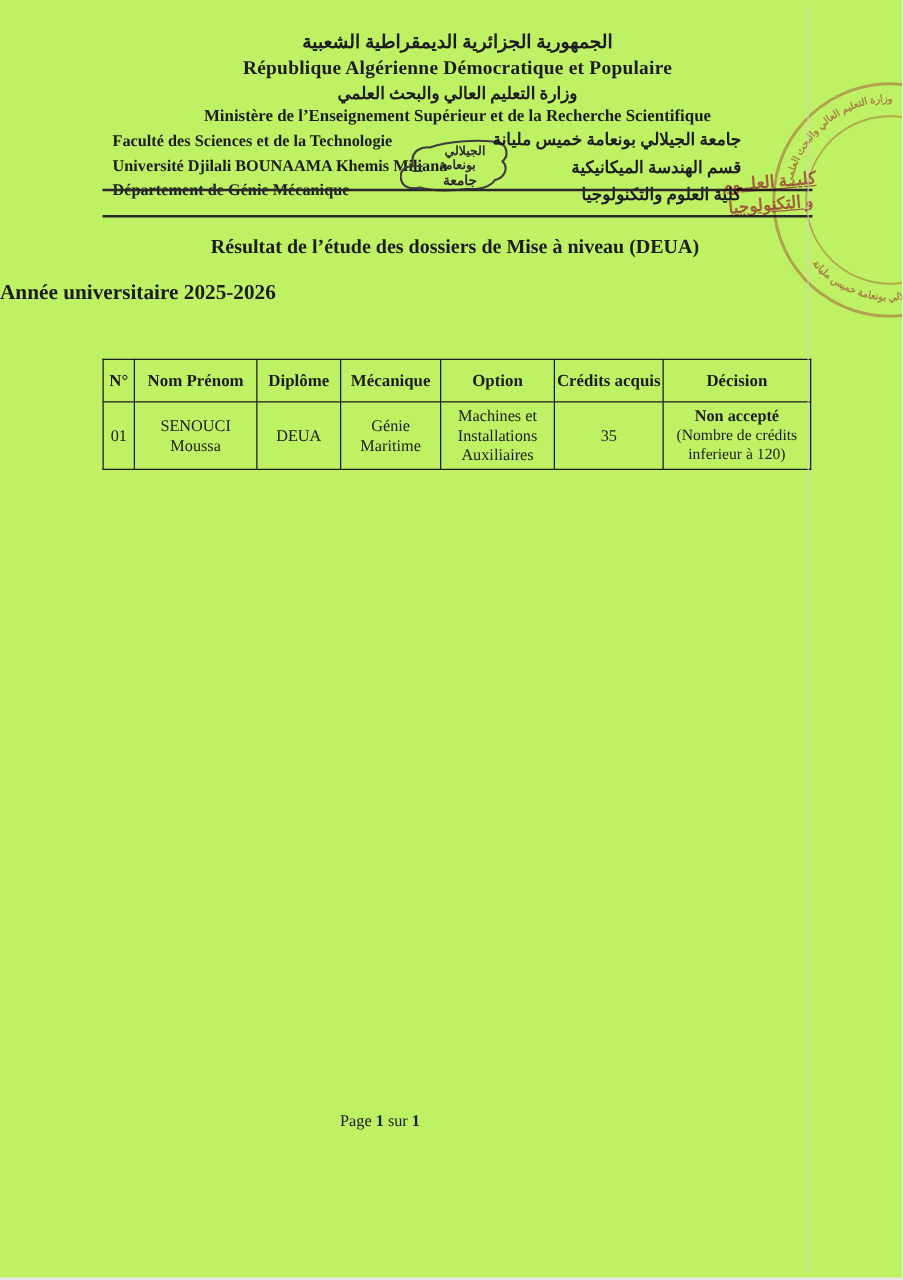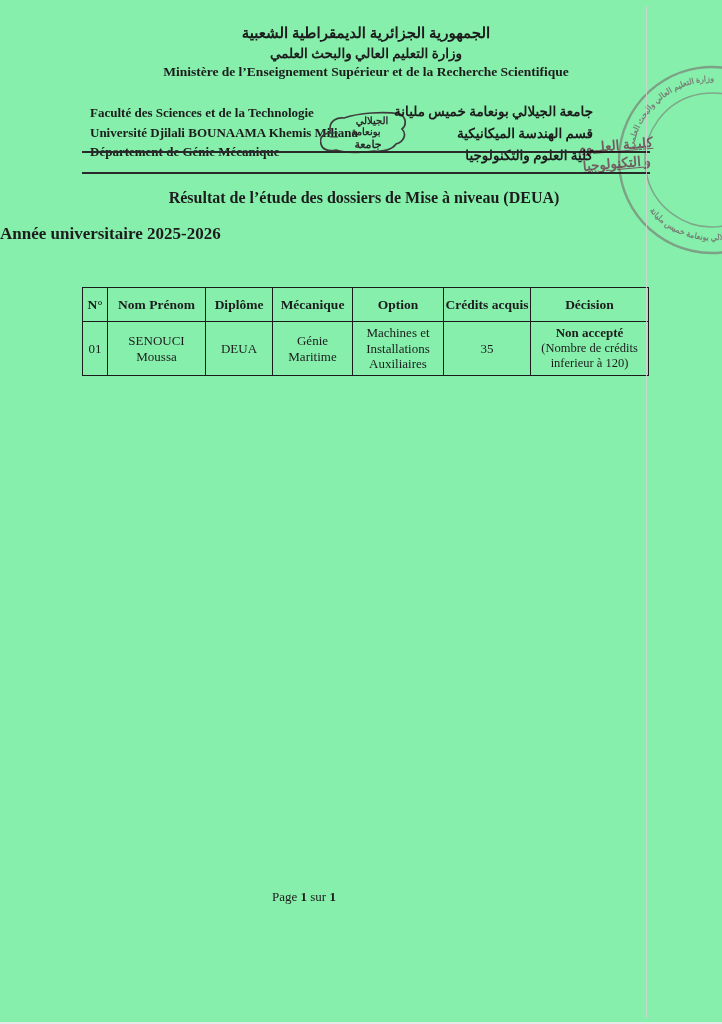--- a/index.html
+++ b/index.html
@@ -1,21 +1,21 @@
 <!DOCTYPE html>
 <html><head>
 <meta charset="utf-8">
 <style>
   * { box-sizing: border-box; margin: 0; padding: 0; }
   html, body { background: #ffffff; }
   .page {
     position: relative;
     width: 722px;
     height: 1024px;
-    background: #86efac;
+    background: #bef264;
     font-family: "Liberation Serif", serif;
     color: #1c1c1c;
     overflow: hidden;
   }
   
   .top-header { position: absolute; top: 24px; left: 0; width: 722px; text-align: center; padding-left: 10px; }
   .h-ar1 { font-size: 15px; font-weight: bold; direction: rtl; margin-bottom: 3px; }
   .h-fr1 { font-size: 15.5px; font-weight: bold; letter-spacing: .2px; margin-bottom: 2px; }
   .h-ar2 { font-size: 13.5px; font-weight: bold; direction: rtl; margin-bottom: 2px; }
   .h-fr2 { font-size: 13.5px; font-weight: bold; }
@@ -59,20 +59,21 @@
   .stamp-center div { text-decoration: underline; }
   .logo-wrap svg text, .stamp svg text { font-family: "Liberation Serif", serif; }
 </style>
 </head>
 <body>
 
 <div class="page">
 
   <div class="top-header">
     <div class="h-ar1">الجمهورية الجزائرية الديمقراطية الشعبية</div>
+    <div class="h-fr1">République Algérienne Démocratique et Populaire</div>
     <div class="h-ar2">وزارة التعليم العالي والبحث العلمي</div>
     <div class="h-fr2">Ministère de l’Enseignement Supérieur et de la Recherche Scientifique</div>
   </div>
 
   <div class="org-left">
     <div>Faculté des Sciences et de la Technologie</div>
     <div>Université Djilali BOUNAAMA Khemis Miliana</div>
     <div>Département de Génie Mécanique</div>
   </div>
 

